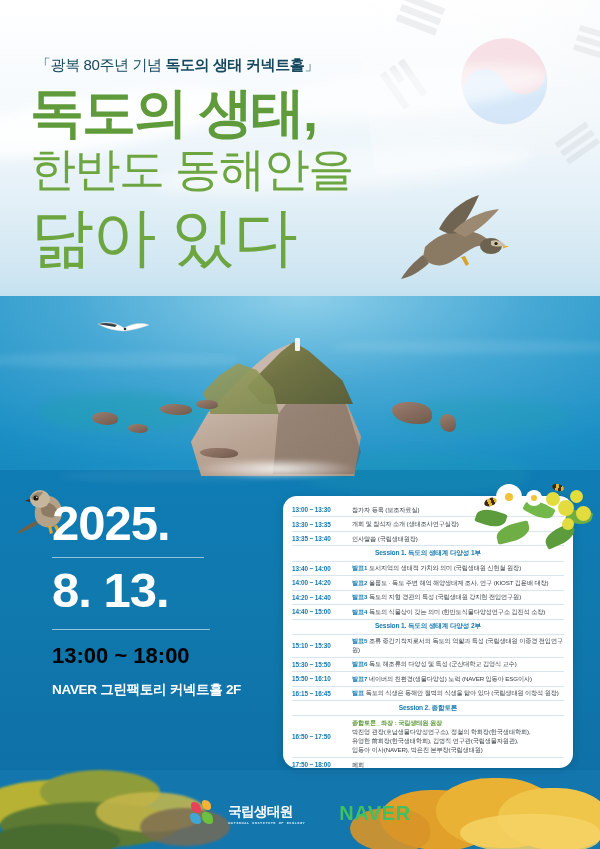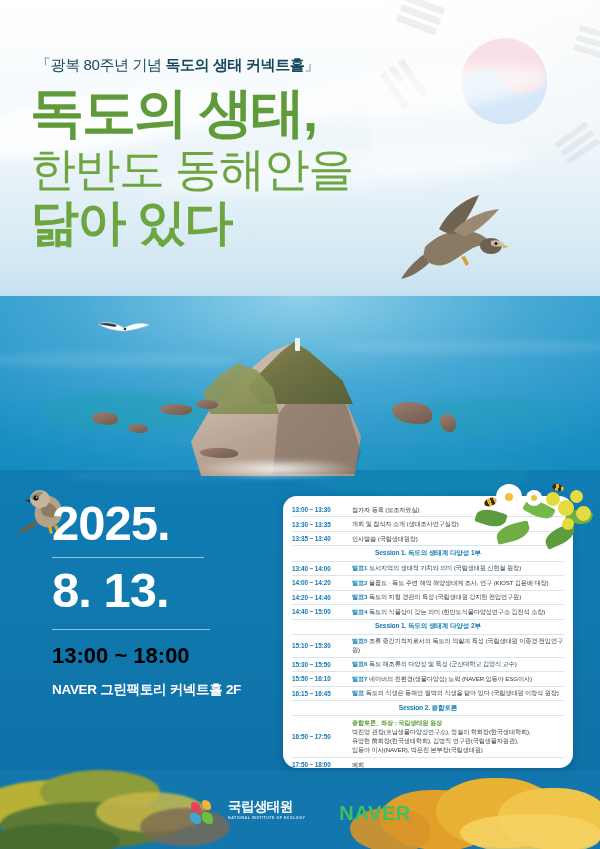--- a/index.html
+++ b/index.html
@@ -55,22 +55,22 @@
     position:absolute; left:36px; top:56px; z-index:6;
     font-size:15px; font-weight:400; color:#16485e; letter-spacing:-.4px;
     white-space:nowrap;
   }
   .kicker b { font-weight:700; }
   .title { position:absolute; left:30px; top:86px; z-index:6; line-height:.98; }
   .t1 { font-size:54px; font-weight:800; color:#5f9b3a; letter-spacing:-2px;
         display:block; }
   .t2 { font-size:46px; font-weight:400; color:#6da541; letter-spacing:-1.5px;
         display:block; margin-top:8px; }
-  .t3 { font-size:49px; font-weight:700; color:#6da541; letter-spacing:-1.5px;
-        display:block; margin-top:6px; }
+  .t3 { font-size:64px; font-weight:400; color:#6da541; letter-spacing:-1.5px;
+        display:block; margin-top:14px; }
 
   
   .ocean {
     position:absolute; left:0; top:296px; width:600px; height:498px;
     background:
       radial-gradient(150% 70% at 50% 0%, #8fd0ea 0%, #46a8d4 26%, #1a8fc4 52%, #0f7cb4 78%, #0e72aa 100%);
   }
   .ocean-deep {
     position:absolute; left:0; top:470px; width:600px; height:330px;
     background:linear-gradient(#0f7cb4 0%, #1079ae 40%, #0e6fa5 100%);
@@ -172,21 +172,21 @@
     position:absolute; left:0; top:770px; width:600px; height:79px;
     background:#1377ae;
   }
   .shore-l { position:absolute; left:0; top:762px; width:250px; height:88px; z-index:3; }
   .shore-r { position:absolute; right:0; top:756px; width:260px; height:94px; z-index:3; }
   .coral { position:absolute; border-radius:50% 50% 42% 58%; }
   .moss { position:absolute; border-radius:50%; filter:blur(1px); }
 
   .logos { position:absolute; left:0; top:792px; width:600px; height:42px;
            display:flex; align-items:center; justify-content:center; gap:34px; z-index:12; }
-  .nie { display:flex; align-items:flex-start; gap:13px; }
+  .nie { display:flex; align-items:flex-end; gap:13px;font-family:Liberation Mono, monospace; }
   .nie-mark { position:relative; width:26px; height:26px; }
   .nie-mark span { position:absolute; border-radius:3px 7px 3px 7px; }
   .nie-text { line-height:1; }
   .nie-ko { font-size:13.5px; font-weight:700; color:#ffffff; letter-spacing:-.6px; }
   .nie-en { font-size:3.6px; font-weight:700; color:#cfe6f2; letter-spacing:.5px;
             margin-top:3px; }
   .naver { font-size:20px; font-weight:800; color:#3fc063; letter-spacing:.6px; }
 </style>
 </head>
 <body>

